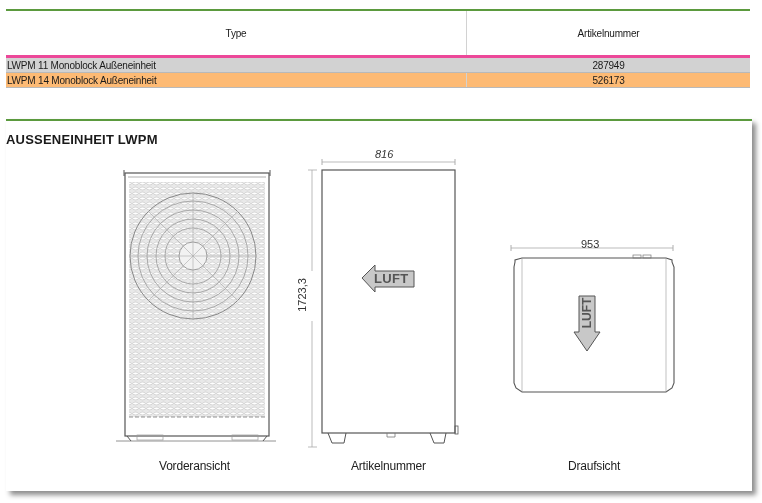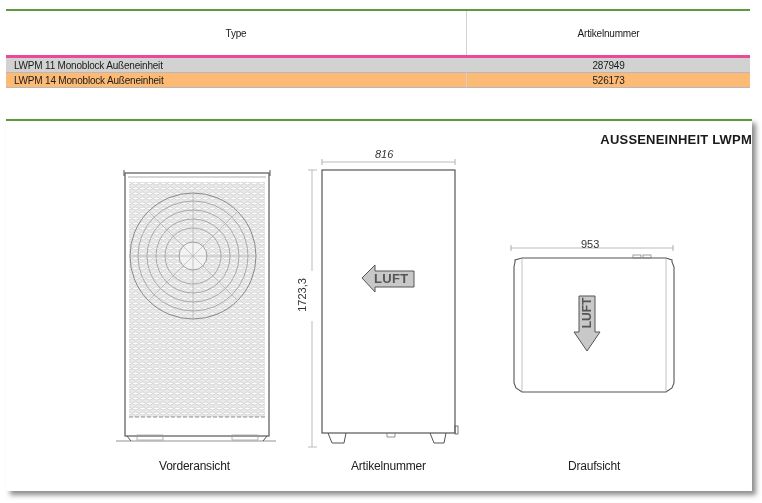--- a/index.html
+++ b/index.html
@@ -14,35 +14,35 @@
   }
   table.spec {
     width: 100%; border-collapse: collapse; font-size: 10px; letter-spacing: -0.2px;
   }
   table.spec th {
     height: 42px; font-weight: normal; background: #fff; text-align: center;
     border-right: 1px solid #d2d2d2; border-bottom: 3px solid #ec4899;
   }
   table.spec th:last-child { border-right: none; }
   table.spec td {
-    height: 14px; padding: 0 8px; border-right: 1px solid #d2d2d2; border-bottom: 1px solid #b9b9b9;
+    height: 14px; padding: 0 1px; border-right: 1px solid #d2d2d2; border-bottom: 1px solid #b9b9b9;
   }
   table.spec td:last-child { border-right: none; text-align: center; }
   table.spec tr.row-a td { background: #d2d2d2; }
   table.spec tr.row-b td { background: #fdba74; }
   table.spec .col-type { width: 458px; }
 
   
   .card {
     position: absolute; left: 6px; top: 119px; width: 746px; height: 370px;
     background: #fff; border-top: 2px solid #5b9a3e;
     box-shadow: 4px 4px 5px rgba(0,0,0,0.45);
   }
   .card-title {
-    position: absolute; left: 0; right: 0; top: 11px; text-align: right;
+    position: absolute; left: 0; right: 0; top: 11px; text-align: left;
     font-size: 13px; font-weight: bold; letter-spacing: 0.2px;
   }
   .label {
     position: absolute; font-size: 12px; color: #222; letter-spacing: -0.2px;
   }
   .dim {
     position: absolute; font-size: 11px; color: #333;
   }
   svg.draw { position: absolute; left: 0; top: 0; }
 </style>

